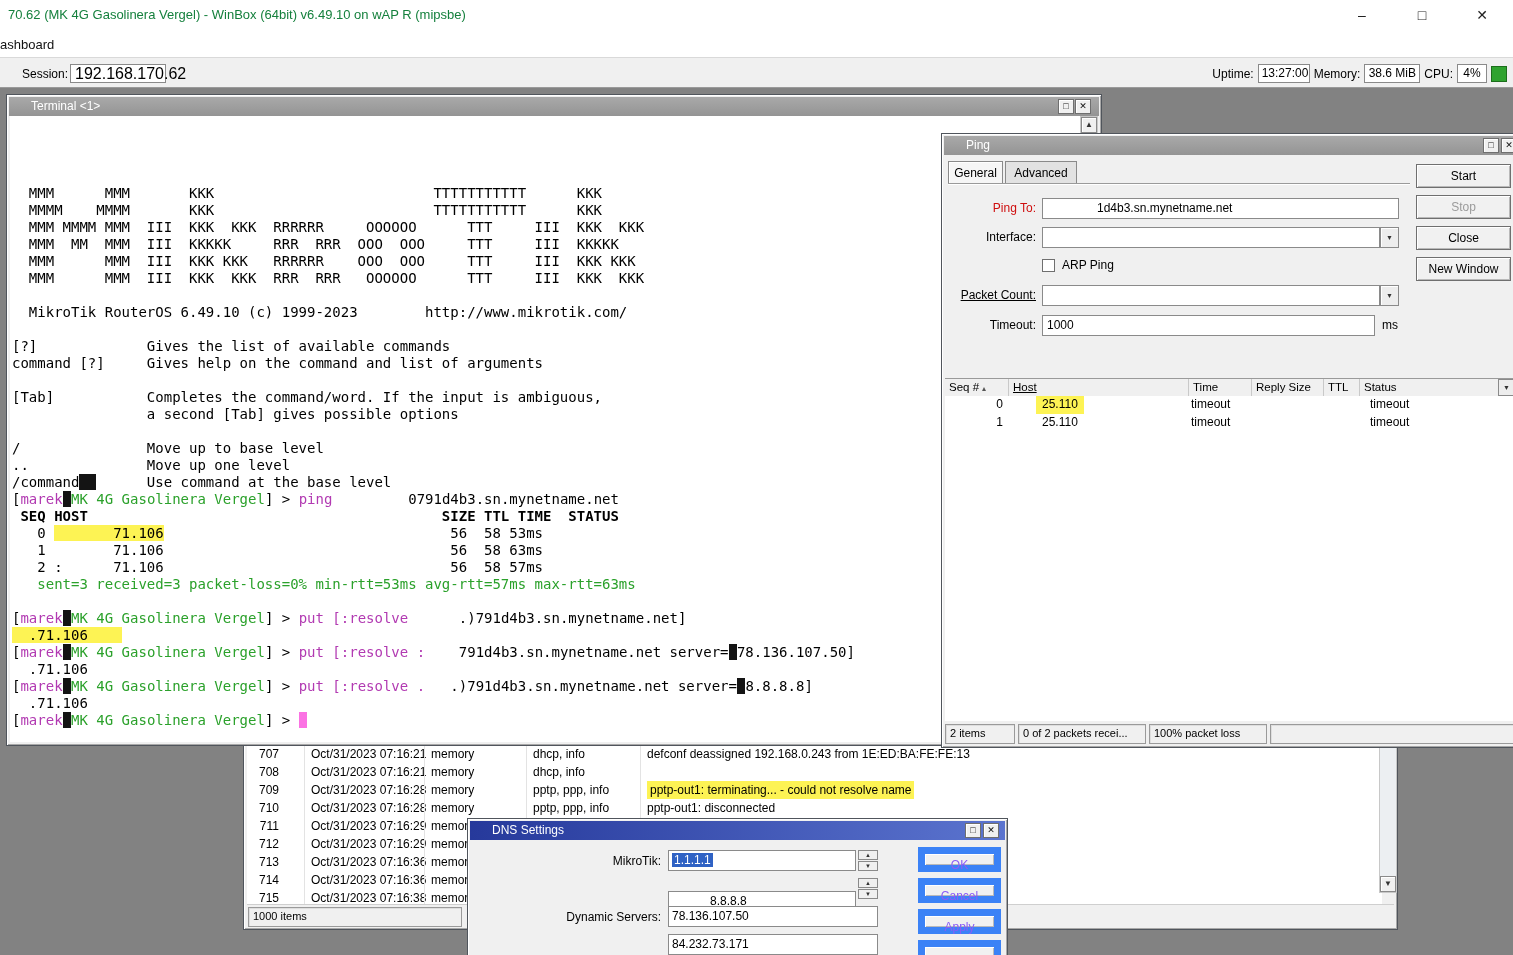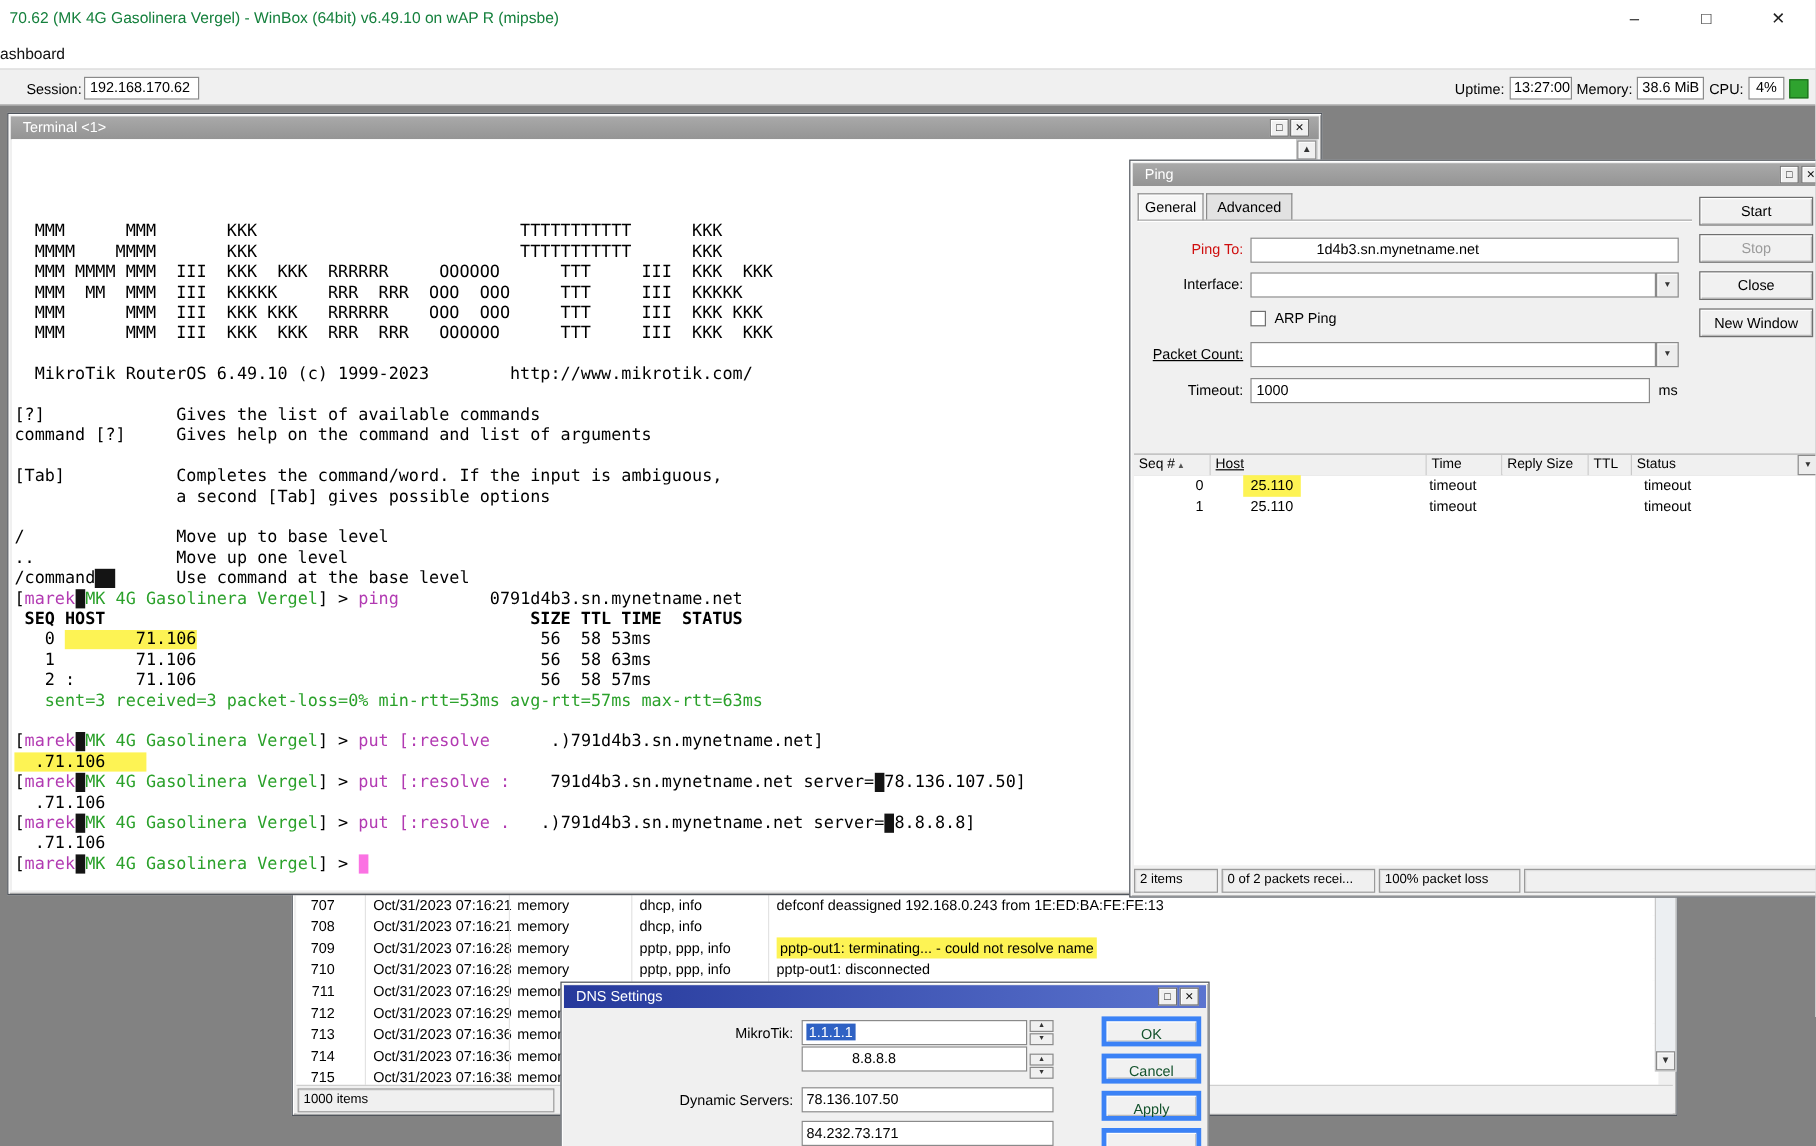--- a/index.html
+++ b/index.html
@@ -8,31 +8,31 @@
 .screen{position:relative;width:1513px;height:955px;background:#fff;overflow:hidden;}
 
 
 .titlebar{position:absolute;left:0;top:0;width:100%;height:30px;background:#fff;}
 .titlebar .title{position:absolute;left:8px;top:7px;font-size:13px;color:#15803d;white-space:nowrap;}
 .wc{position:absolute;top:0;width:46px;height:30px;text-align:center;line-height:30px;font-size:14px;color:#222;cursor:default;}
 .menubar{position:absolute;left:0;top:30px;width:100%;height:27px;background:#fff;}
 .menubar .mi{position:absolute;left:0;top:7px;font-size:13px;color:#111;}
 .toolbar{position:absolute;left:0;top:57px;width:100%;height:31px;background:#f0f0f0;border-bottom:1px solid #9a9a9a;border-top:1px solid #d9d9d9;}
 .tlabel{position:absolute;top:9px;font-size:12px;color:#000;}
-.tfield{position:absolute;top:6px;height:19px;background:#fff;border:1px solid #8a8a8a;font-size:12px;line-height:17px;padding:0 4px;}
+.tfield{position:absolute;top:6px;height:19px;background:#fff;border:1px solid #8a8a8a;font-size:16px;line-height:17px;padding:0 4px;}
 .statgroup{position:absolute;right:6px;top:5px;height:21px;display:flex;align-items:center;gap:4px;}
 .tlabel2{font-size:12px;color:#000;}
 .tfield2{height:19px;background:#fff;border:1px solid #8a8a8a;font-size:12px;line-height:17px;padding:0 3px;text-align:center;white-space:nowrap;}
 .cpu-ind{width:16px;height:16px;background:#2fa32f;border:1px solid #1c6e1c;}
 
 .workspace{position:absolute;left:0;top:88px;width:100%;height:867px;background:#828282;}
 
 
 .window{position:absolute;background:#f0f0f0;border:1px solid #50555c;box-shadow:inset 1px 1px 0 #ffffff, inset -1px -1px 0 #a8a8a8;}
-.wtitle{position:absolute;left:2px;top:2px;right:2px;height:19px;color:#fff;font-size:12px;line-height:19px;padding-left:10px;white-space:nowrap;}
+.wtitle{position:absolute;left:2px;top:2px;right:2px;height:19px;color:#fff;font-size:12px;line-height:19px;padding-left:22px;white-space:nowrap;}
 .wtitle.inactive{background:linear-gradient(#a9a9a9,#949494);}
 .wtitle.active{background:linear-gradient(90deg,#26399b,#5b74cf);}
 .wbtn{position:absolute;top:2px;width:16px;height:15px;background:#f0f0f0;border:1px solid #6f6f6f;box-shadow:inset 1px 1px 0 #fff;font-size:9px;line-height:13px;text-align:center;color:#111;}
 
 
 .termbody{position:absolute;left:3px;top:21px;right:21px;bottom:3px;background:#fff;overflow:hidden;}
 .term{font-family:"DejaVu Sans Mono",monospace;font-size:14px;line-height:17px;white-space:pre;padding:1px 0 0 2px;color:#000;}
 .tline{height:17px;}
 .tc-m{color:#b23ab2;}
 .tc-g{color:#2ba12b;}
@@ -86,21 +86,21 @@
 .logfill{position:absolute;left:3px;right:20px;top:184px;height:159px;background:#fff;}
 
 
 .dlabel{position:absolute;left:20px;width:173px;text-align:right;font-size:12px;color:#000;}
 .dfield{position:absolute;left:200px;width:188px;height:21px;background:#fff;border:1px solid #8a8a8a;font-size:12px;line-height:19px;padding:0 3px;color:#000;white-space:nowrap;}
 .dfield.dyn{width:210px;}
 .sel{background:#2f62c4;color:#fff;padding:0 2px;}
 .spin{position:absolute;left:390px;width:20px;height:21px;}
 .spinbtn{height:10px;border:1px solid #8a8a8a;background:#f0f0f0;font-size:6px;line-height:8px;text-align:center;color:#333;}
 .spinbtn + .spinbtn{margin-top:1px;}
-.dbtn{position:absolute;left:450px;width:83px;height:25px;background:#f1f1f1;border:4px solid #3b82f6;box-shadow:inset 1px 1px 0 #fff, inset -1px -1px 0 #b9b9b9;font-size:12px;text-align:center;line-height:23px;color:#14532d;}
+.dbtn{position:absolute;left:450px;width:83px;height:25px;background:#f1f1f1;border:7px solid #3b82f6;box-shadow:inset 1px 1px 0 #fff, inset -1px -1px 0 #b9b9b9;font-size:12px;text-align:center;line-height:23px;color:#8b5cf6;}
 </style>
 </head>
 <body>
 
 <div class="screen">
 
   <div class="titlebar">
     <div class="title">70.62 (MK 4G Gasolinera Vergel) - WinBox (64bit) v6.49.10 on wAP R (mipsbe)</div>
     <div class="wc" style="right:128px;">–</div>
     <div class="wc" style="right:68px;">□</div>
@@ -305,21 +305,21 @@
       <div class="wbtn" style="left:513px;">✕</div>
     </div>
     <span class="dlabel" style="top:35px;">MikroTik:</span>
     <span class="dlabel" style="top:91px;">Dynamic Servers:</span>
     <div>
         <div class="dfield" style="top: 31px;"><span class="sel">1.1.1.1</span></div>
         <div class="spin" style="top: 31px;">
           <div class="spinbtn">▲</div>
           <div class="spinbtn">▼</div>
         </div>
-        <div class="dfield" style="top: 53px; padding-left: 41px;"><span>8.8.8.8</span></div>
+        <div class="dfield" style="top: 72px; padding-left: 41px;"><span>8.8.8.8</span></div>
         <div class="spin" style="top: 59px;">
           <div class="spinbtn">▲</div>
           <div class="spinbtn">▼</div>
         </div>
         <div class="dfield dyn" style="top: 87px;">78.136.107.50</div>
         <div class="dfield dyn" style="top: 115px;">84.232.73.171</div>
       </div>
     <div>
         <div class="dbtn" style="top: 28px;">OK</div>
         <div class="dbtn" style="top: 59px;">Cancel</div>

